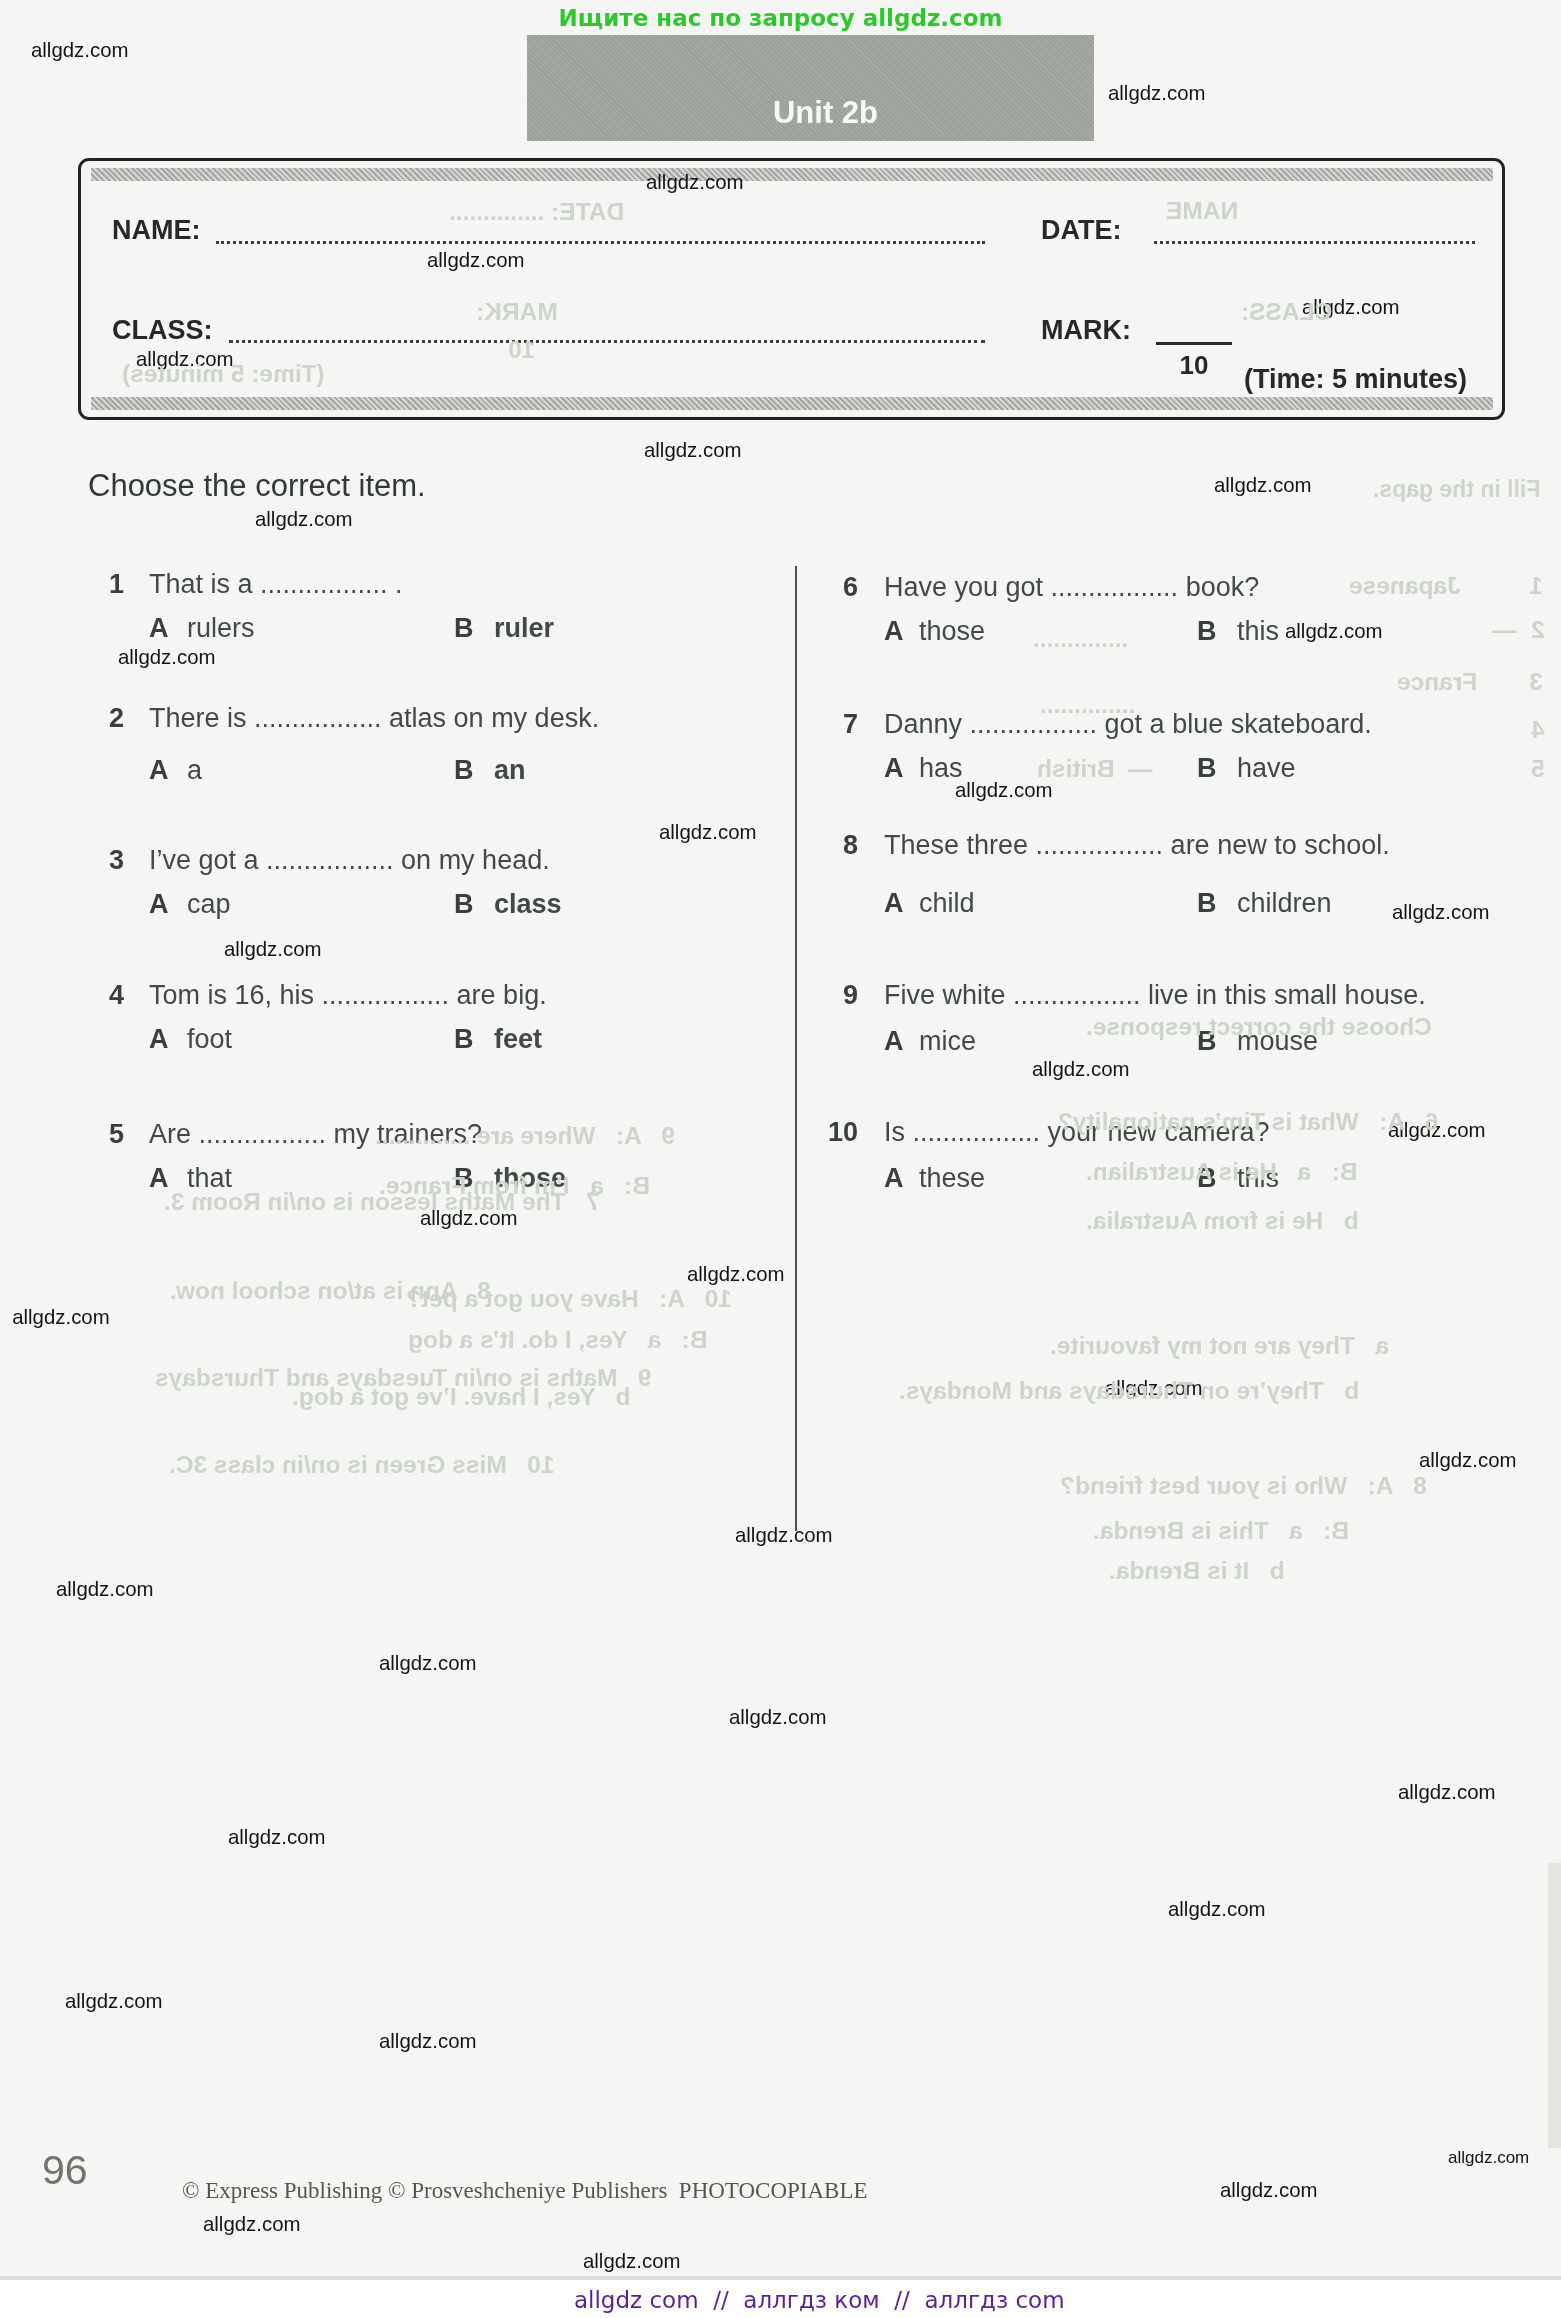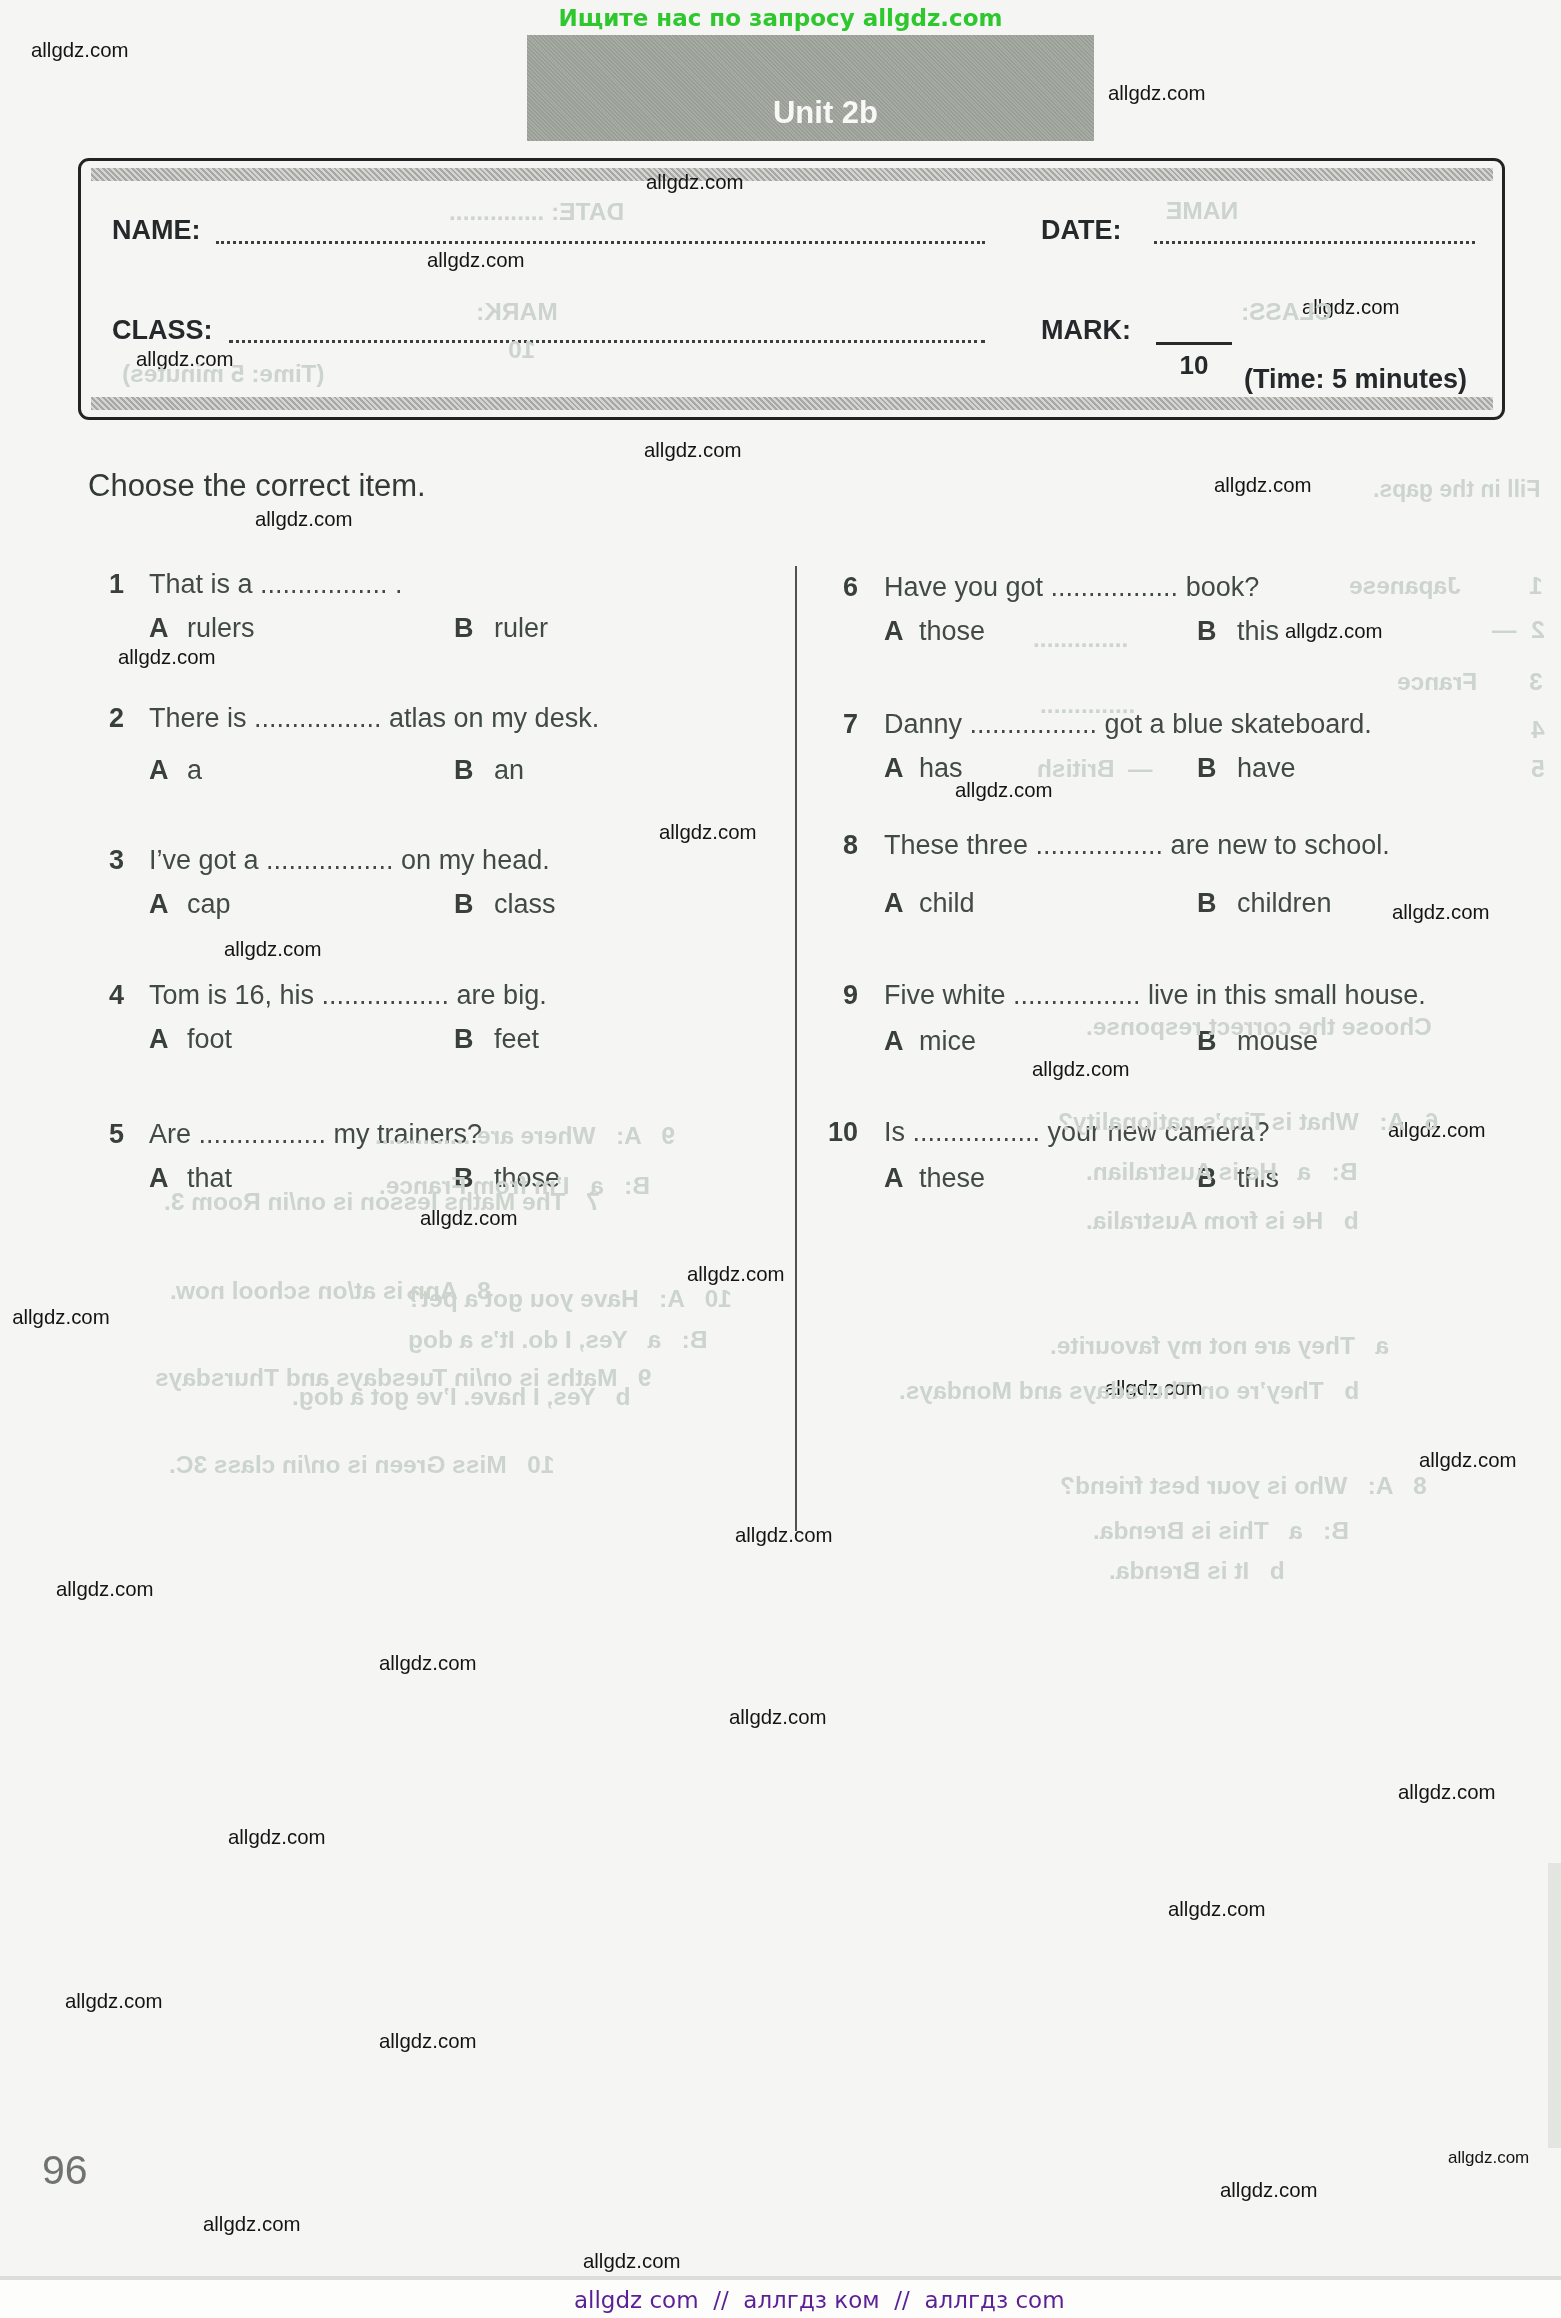--- a/index.html
+++ b/index.html
@@ -41,21 +41,21 @@
   .qtext{position:absolute;top:0;white-space:nowrap;color:#424a45;}
   .col-left .qtext{left:71px;} .col-right .qtext{left:82px;}
   .qopts{position:absolute;top:44px;height:34px;}
   .col-left .qopts{left:71px;} .col-right .qopts{left:82px;}
   .q2 .qopts{top:52px;} .q8 .qopts{top:58px;} .q9 .qopts{top:46px;} .q10 .qopts{top:46px;}
   .optletter{position:absolute;top:0;font-weight:700;color:#39403b;}
   .optword{position:absolute;top:0;white-space:nowrap;color:#424a45;}
   .optA-letter{left:0;}
   .col-left .optA-word{left:38px;} .col-right .optA-word{left:35px;}
   .col-left .optB-letter{left:305px;} .col-right .optB-letter{left:313px;}
-  .col-left .optB-word{left:345px;} .col-right .optB-word{left:353px;text-align:right;}
+  .col-left .optB-word{left:345px;font-weight:bold;} .col-right .optB-word{left:353px;text-align:right;}
   
   .wm{position:absolute;font-size:20.4px;color:#141414;white-space:pre;}
   .ghost{position:absolute;font-size:24.5px;color:#ccd4cd;white-space:pre;
          transform:scaleX(-1);font-weight:600;}
   
   .pagenum{position:absolute;left:42px;top:2147px;font-size:41px;color:#70746f;}
   .copyright{position:absolute;left:182px;top:2178px;font-size:23px;color:#53574f;
              font-family:"Liberation Serif",serif;white-space:pre;}
   .purple{position:absolute;left:574px;top:2287px;font-size:23px;color:#5b1f96;
           font-family:"DejaVu Sans",sans-serif;white-space:pre;}
@@ -90,20 +90,21 @@
     <span class="markline" style="left:1075px;top:181px;width:76px"></span>
     <span class="marktotal" style="left:1075px;top:189px;width:76px">10</span>
     <span class="timenote" style="right:35px;top:203px">(Time: 5 minutes)</span>
   </div>
 
   <div class="instruction">Choose the correct item.</div>
 
   <div class="divider"></div>
 
   <div class="pagenum">96</div>
+  <div class="copyright">© Express Publishing © Prosveshcheniye Publishers  PHOTOCOPIABLE</div>
   <div class="edge-bottom"></div>
   <div class="below-edge"></div>
   <div class="edge-right"></div>
   <div class="purple">allgdz com  //  аллгдз ком  //  аллгдз com</div>
 
 <div class="q q1 col-left">
     <span class="qnum">1</span>
     <span class="qtext">That is a ................. .</span>
     <span class="qopts">
       <span class="optletter optA-letter">A</span>

